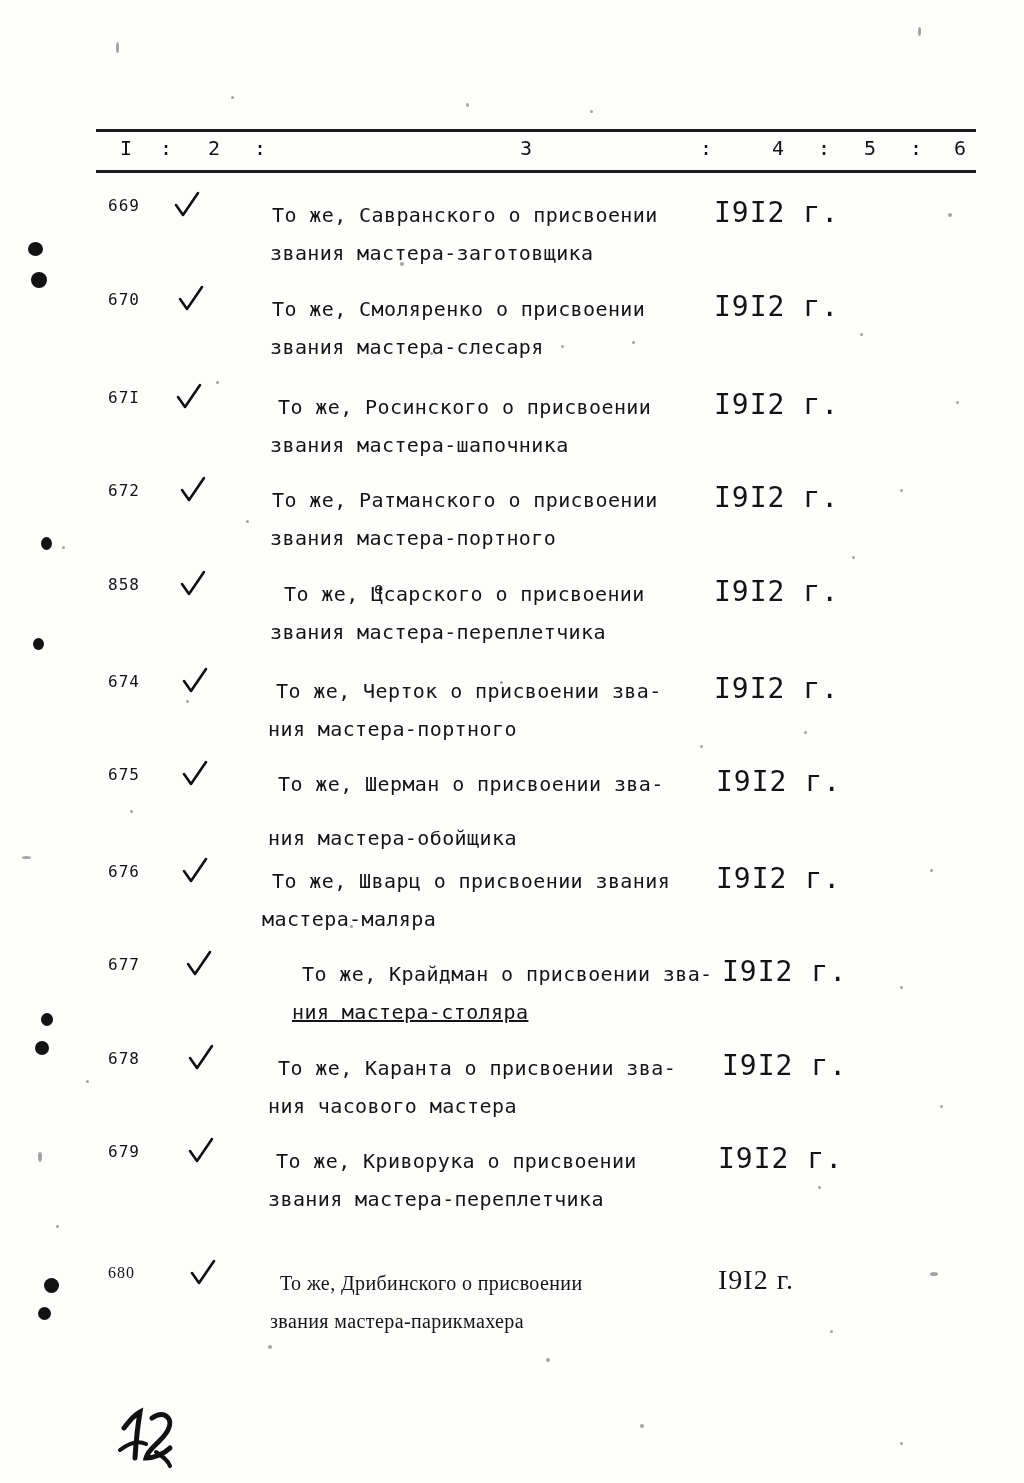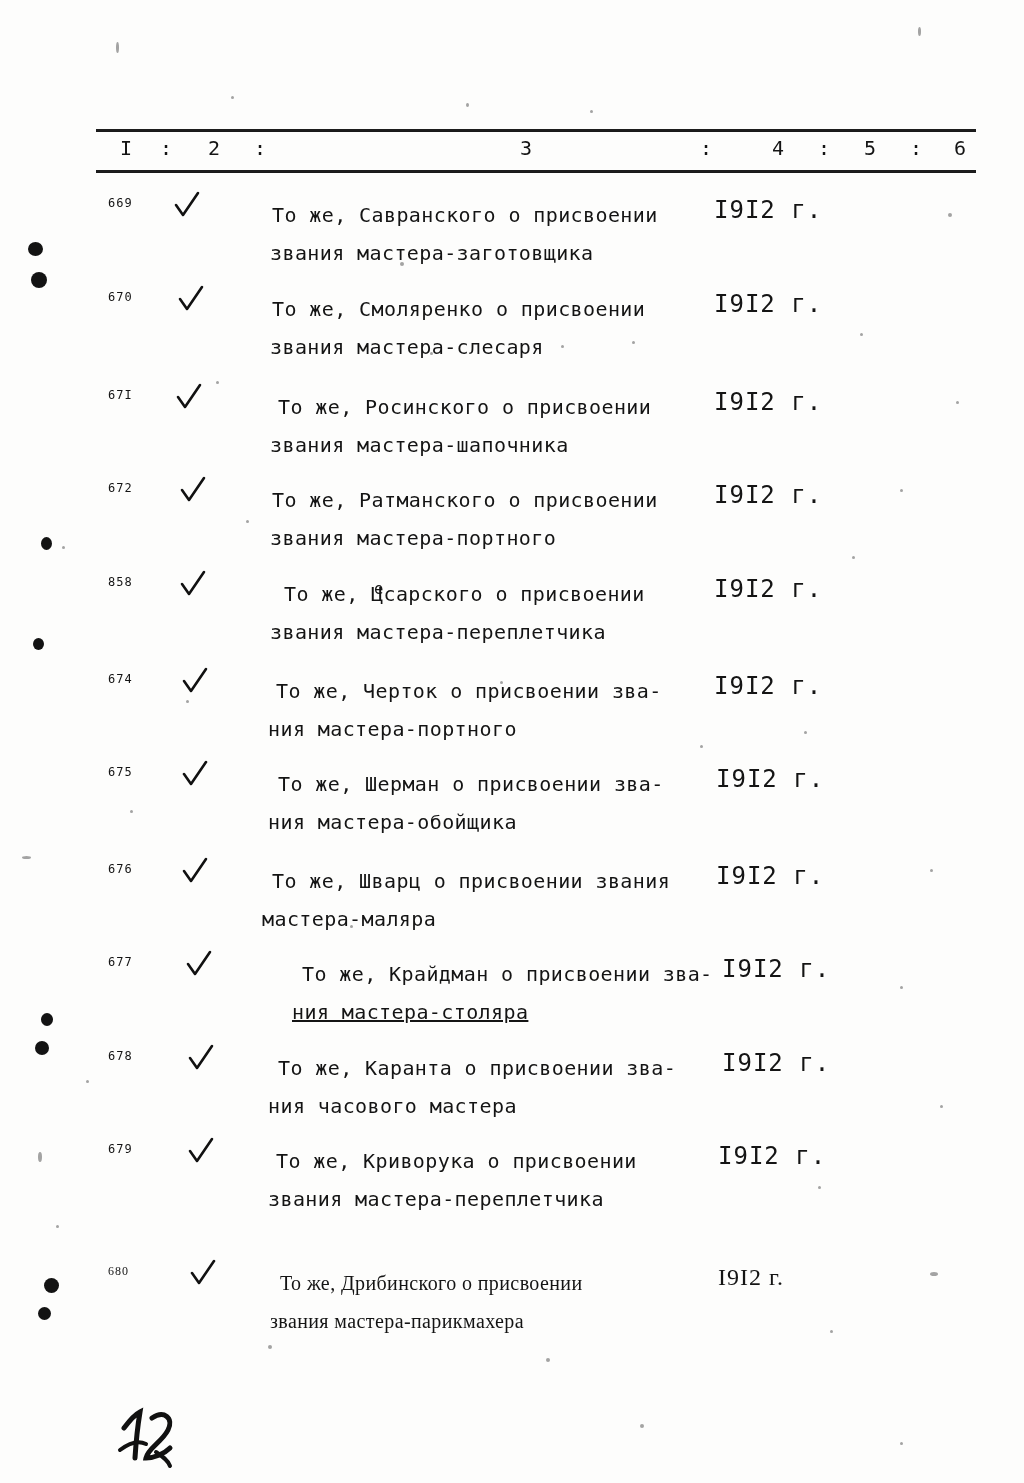--- a/index.html
+++ b/index.html
@@ -67,21 +67,21 @@
   .entry {
     position: absolute;
     left: 0;
     width: 1024px;
     height: 78px;
   }
   .entry .num {
     position: absolute;
     left: 108px;
     top: 0;
-    font-size: 12px;
+    font-size: 16px;
     letter-spacing: 1px;
     white-space: pre;
   }
   .entry .check {
     position: absolute;
     top: -5px;
     width: 30px;
     height: 30px;
     color: #111;
   }
@@ -94,21 +94,21 @@
     line-height: 38px;
     letter-spacing: 0.4px;
     white-space: pre;
   }
   .entry .l1 { position: absolute; top: 0; }
   .entry .l2 { position: absolute; top: 38px; }
 
   .entry .year {
     position: absolute;
     top: 0;
-    font-size: 24px;
+    font-size: 28px;
     letter-spacing: 1px;
     white-space: pre;
   }
 
   
   .overstrike {
     position: relative;
     display: inline-block;
     width: 0.62em;
   }
@@ -227,21 +227,21 @@
         <div class="body"><div class="l1" style="left: 276px;">То же, Черток о присвоении зва-<div class="l2" style="left: -8px;">ния мастера-портного</div></div></div>
         <div class="year" style="left: 714px;">I9I2 г.</div>
       </div>
       <div class="entry" style="top: 765px;">
         <div class="num">675</div>
         <div class="check" style="left: 180px;">
           <svg viewBox="0 0 30 30" width="30" height="30">
             <path d="M4 14 L11 24 L26 2" fill="none" stroke="#111" stroke-width="2.6" stroke-linecap="round" stroke-linejoin="round"></path>
           </svg>
         </div>
-        <div class="body"><div class="l1" style="left: 278px;">То же, Шерман о присвоении зва-<div class="l2" style="left: -10px;">ния мастера-обойщика</div></div></div>
+        <div class="body"><div class="l1" style="left: 278px;">То же, Шерман о присвоении зва-<div class="l2" style="left: -10px; margin-top: 16px;">ния мастера-обойщика</div></div></div>
         <div class="year" style="left: 716px;">I9I2 г.</div>
       </div>
       <div class="entry" style="top: 862px;">
         <div class="num">676</div>
         <div class="check" style="left: 180px;">
           <svg viewBox="0 0 30 30" width="30" height="30">
             <path d="M4 14 L11 24 L26 2" fill="none" stroke="#111" stroke-width="2.6" stroke-linecap="round" stroke-linejoin="round"></path>
           </svg>
         </div>
         <div class="body"><div class="l1" style="left: 272px;">То же, Шварц о присвоении звания<div class="l2" style="left: -10px;">мастера-маляра</div></div></div>

